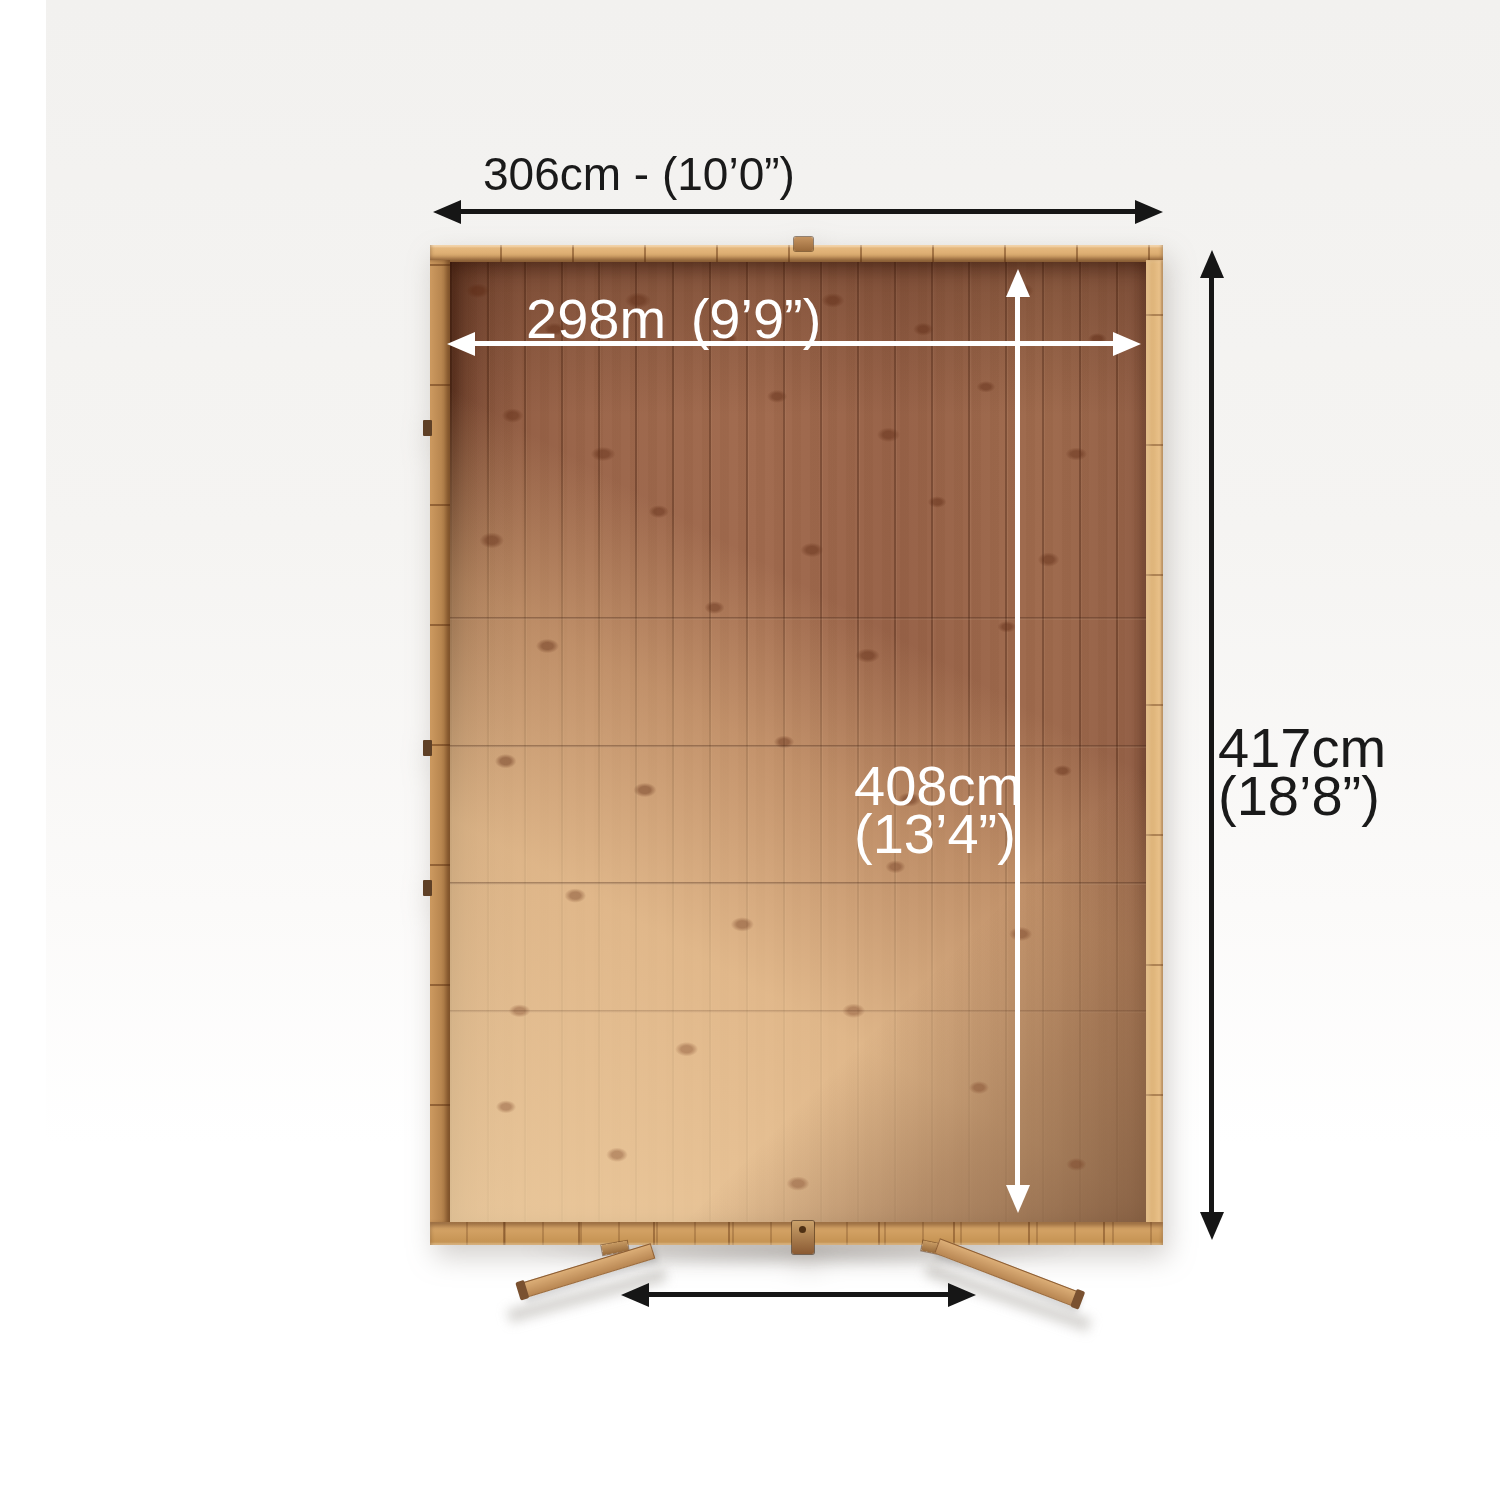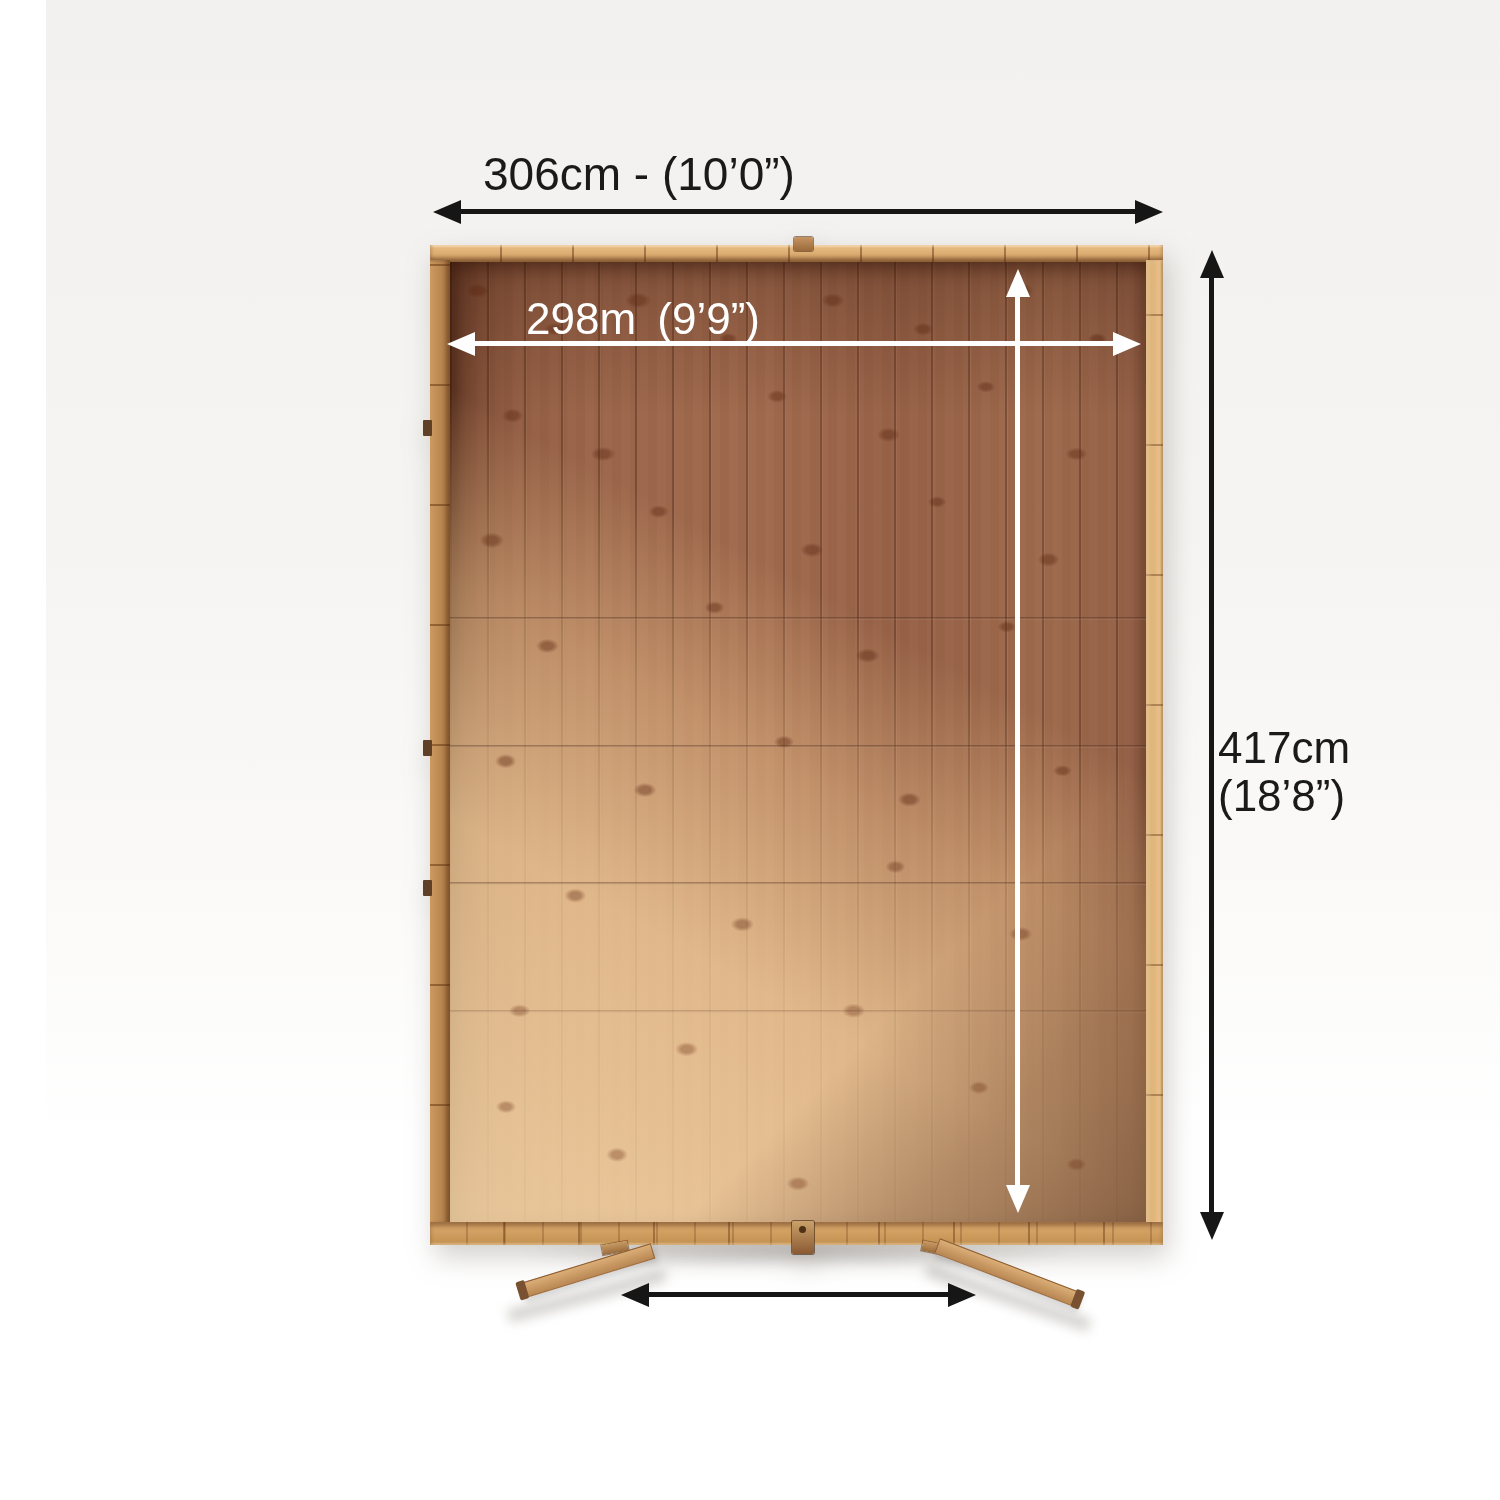--- a/index.html
+++ b/index.html
@@ -117,21 +117,21 @@
     background:#7a5130;border-radius:2px;}
   .door.right::before{content:"";position:absolute;right:-4px;top:-3px;width:9px;height:19px;
     background:#7a5130;border-radius:2px;}
   .door-bracket{position:absolute;height:10px;z-index:6;background:linear-gradient(180deg,#c79a63,#9a6c3c);
     box-shadow:0 0 0 1px rgba(90,50,20,.5);}
   .door-bracket.l{left:556px;top:1243px;width:26px;transform:rotate(-10deg);}
   .door-bracket.r{left:876px;top:1243px;width:24px;transform:rotate(12deg);}
 
   
   .anno{position:absolute;inset:0;z-index:20;pointer-events:none;}
-  .dim-text{position:absolute;font-size:44px;line-height:48px;color:#1a1a1a;white-space:nowrap;}
+  .dim-text{position:absolute;font-size:56px;line-height:48px;color:#1a1a1a;white-space:nowrap;}
   .dim-text.big{font-size:46px;}
   .dim-text.white{color:#ffffff;}
   .dim-text.center{text-align:center;}
   .ws{word-spacing:9px;}
 
   .h-arrow{position:absolute;height:5px;background:#161616;}
   .h-arrow.white{background:#ffffff;}
   .h-arrow .head{position:absolute;width:0;height:0;border-style:solid;top:50%;transform:translateY(-50%);}
   .h-arrow .hl{left:-27px;border-width:12px 28px 12px 0;border-color:transparent #161616 transparent transparent;}
   .h-arrow .hr{right:-27px;border-width:12px 0 12px 28px;border-color:transparent transparent transparent #161616;}
@@ -195,20 +195,24 @@
     <div class="dim-text white ws" style="left:480px;top:295px">298m (9’9”)</div>
     <div class="h-arrow white" style="left:428px;top:341px;width:640px">
       <span class="head hl"></span>
       <span class="head hr"></span>
     </div>
 
     <div class="v-arrow white" style="left:969px;top:296px;height:890px">
       <span class="head vt"></span>
       <span class="head vb"></span>
     </div>
+    <div class="dim-text white center" style="left:808px;top:762px;width:160px">
+      <div>408cm</div>
+      <div>(13’4”)</div>
+    </div>
 
     <div class="v-arrow" style="left:1163px;top:277px;height:936px">
       <span class="head vt"></span>
       <span class="head vb"></span>
     </div>
     <div class="dim-text" style="left:1172px;top:724px">
       <div>417cm</div>
       <div>(18’8”)</div>
     </div>
 

